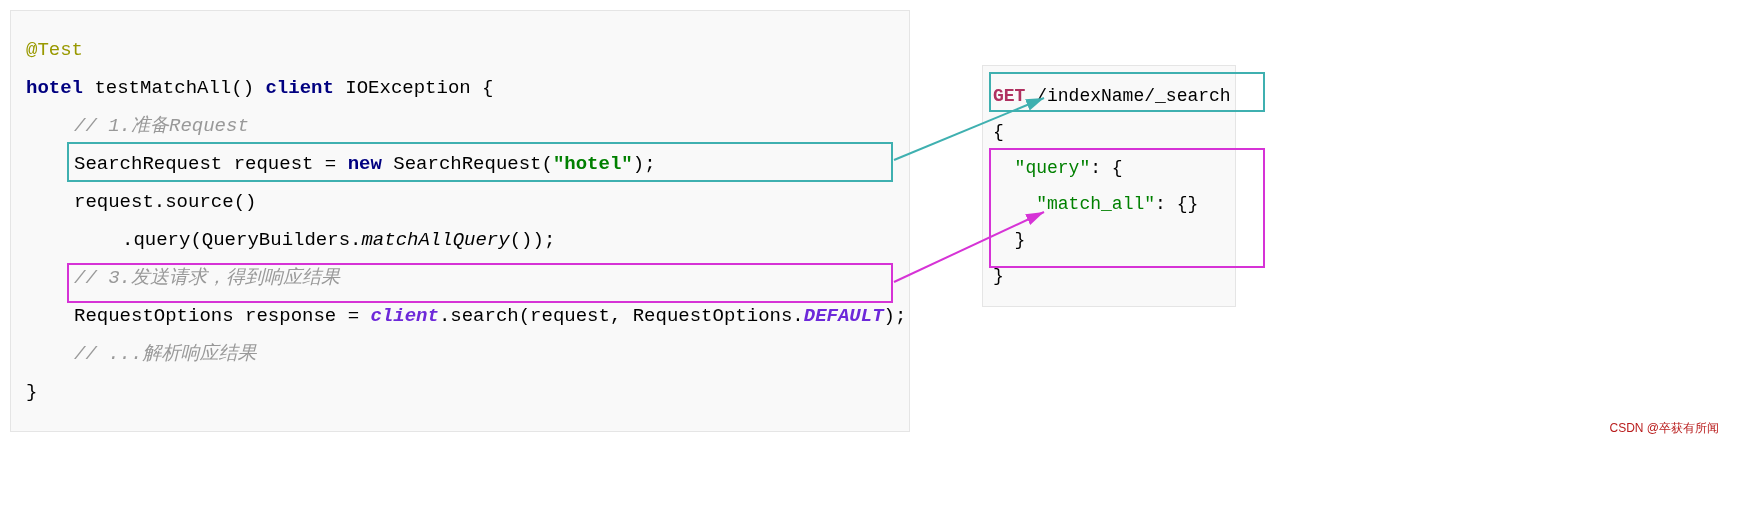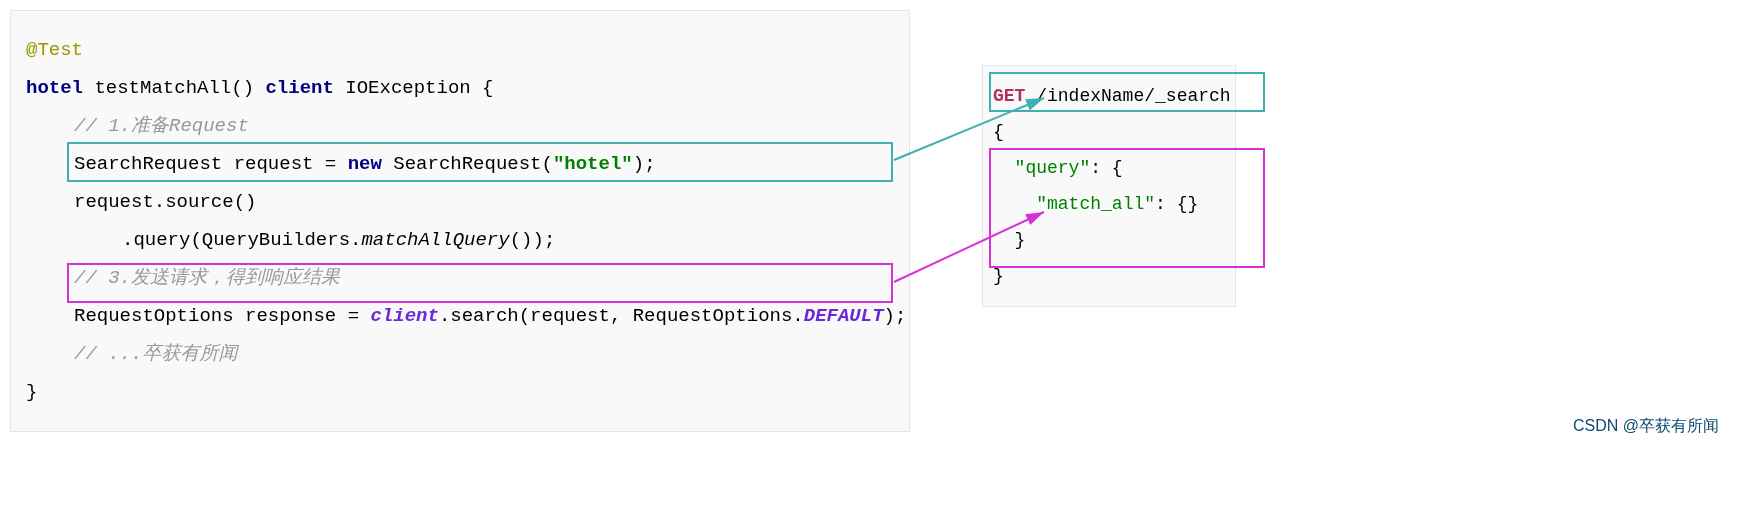--- a/index.html
+++ b/index.html
@@ -63,41 +63,41 @@
     svg.arrows {
       position: absolute;
       top: 0; left: 0;
       pointer-events: none;
       z-index: 10;
     }
     .watermark {
       position: absolute;
       right: 20px;
       bottom: 5px;
-      color: #0c4a6e;
-      font-size: 16px;
+      color: #b91c1c;
+      font-size: 12px;
       font-family: sans-serif;
     }
   </style>
 </head>
 <body>
 
 <div class="container">
   <div class="code-panel">
     <div class="box-teal teal-left"></div>
     <div class="box-magenta magenta-left"></div>
     <pre><span class="annotation">@Test</span></pre>
     <pre><span class="keyword">hotel</span><span> testMatchAll() </span><span class="keyword">client</span><span> IOException {</span></pre>
     <pre class="indent1"><span class="comment">// 1.准备Request</span></pre>
     <pre class="indent1"><span>SearchRequest request = </span><span class="keyword">new</span><span> SearchRequest(</span><span class="string">"hotel"</span><span>);</span></pre>
     <pre class="indent1"><span>request.source()</span></pre>
     <pre class="indent2"><span>.query(QueryBuilders.</span><span class="method-italic">matchAllQuery</span><span>());</span></pre>
     <pre class="indent1"><span class="comment">// 3.发送请求，得到响应结果</span></pre>
     <pre class="indent1"><span>RequestOptions response = </span><span class="field-ref">client</span><span>.search(request, RequestOptions.</span><span class="field-ref">DEFAULT</span><span>);</span></pre>
-    <pre class="indent1"><span class="comment">// ...卒获有所闻</span></pre>
+    <pre class="indent1"><span class="comment">// ...解析响应结果</span></pre>
     <pre><span>}</span></pre>
   </div>
 
   <div class="dsl-panel">
     <div class="box-teal teal-right"></div>
     <div class="box-magenta magenta-right"></div>
     <pre><span class="http-method">GET</span><span> /indexName/_search</span></pre>
     <pre><span>{</span></pre>
     <pre>  <span class="json-str">"query"</span><span>: {</span></pre>
     <pre>    <span class="json-str">"match_all"</span><span>: {}</span></pre>

